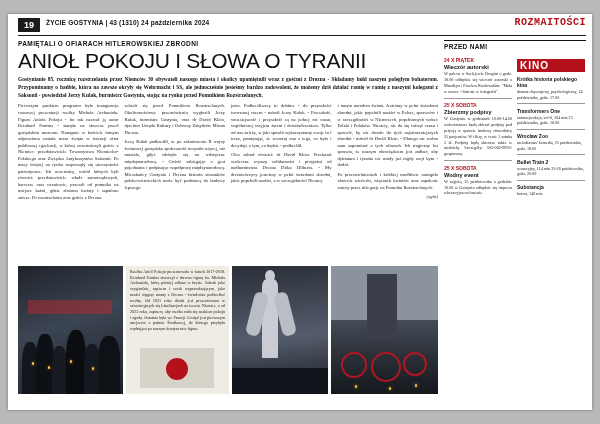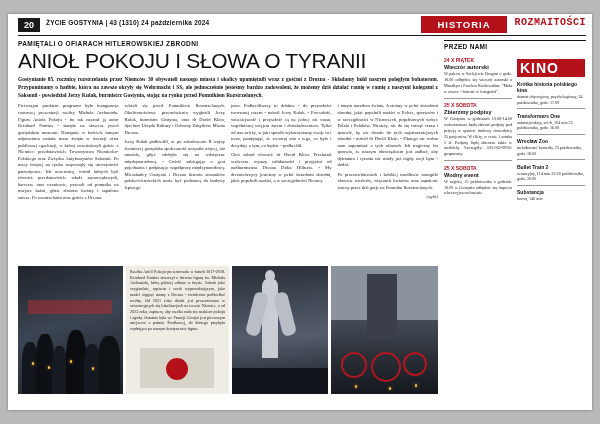--- a/index.html
+++ b/index.html
@@ -37,37 +37,34 @@
   .wreath{position:absolute;border-radius:50%;border:2px solid #b31622;}
   
   .rail{position:absolute;left:436px;top:26px;width:142px;font-family:"Liberation Sans",sans-serif;}
   .railrule{height:1px;background:#111;margin:0 0 2px 0;}
   .railtitle{font-size:6.5px;font-weight:bold;color:#111;letter-spacing:.3px;margin:0 0 3px 0;}
   .rdate{font-size:5px;font-weight:bold;color:#b4111b;margin:4px 0 1px 0;}
   .rh{font-size:5.6px;font-weight:bold;color:#111;margin:0 0 1px 0;}
   .rtxt{font-size:4.2px;line-height:1.4;color:#222;text-align:justify;margin:0;font-family:"Liberation Serif",serif;}
   .railcol{display:flex;gap:5px;}
   .railc{width:68px;}
-  .kinobar{margin-top:6px;background:#b4111b;color:#fff;font-size:14px;font-weight:bold;letter-spacing:1px;padding:1px 3px;}
+  .kinobar{margin-top:6px;background:#b4111b;color:#fff;font-size:10px;font-weight:bold;letter-spacing:1px;padding:1px 3px;}
   .kinoitem{margin-top:4px;}
   .kinoh{font-size:5px;font-weight:bold;color:#111;margin:0 0 1px 0;}
   .kinot{font-size:4.1px;line-height:1.35;color:#222;margin:0;font-family:"Liberation Serif",serif;}
   .thinline{height:.5px;background:#999;margin:3px 0;}
 </style>
 </head>
 <body>
 
 <div class="page">
 
   <div class="hdr">
-    <div class="pagenum">20</div>
+    <div class="pagenum">19</div>
     <div class="hdrtitle">ŻYCIE GOSTYNIA | 43 (1310) 24 października 2024</div>
-    <div class="sectionbar">
-        <span>HISTORIA</span>
-      </div>
     <div class="rozmaitosci">ROZMAITOŚCI</div>
     <div class="hdrrule"></div>
   </div>
 
   <div class="main">
     <div class="kicker">PAMIĘTALI O OFIARACH HITLEROWSKIEJ ZBRODNI</div>
     <div class="headline">ANIOŁ POKOJU I SŁOWA O TYRANII</div>
     <div class="lede">Gostynianie 85. rocznicę rozstrzelania przez Niemców 30 obywateli naszego miasta i okolicy upamiętnili wraz z gośćmi z Drezna - Składamy hołd naszym poległym bohaterom. Przypominamy o hańbie, która na zawsze okryły się Wehrmacht i SS, ale jednocześnie jesteśmy bardzo zadowoleni, że możemy dziś działać ramię w ramię z naszymi kolegami z Saksonii - powiedział Jerzy Kulak, burmistrz Gostynia, stojąc na rynku przed Pomnikiem Rozstrzelanych.</div>
     <div class="cols">
       <div class="col">

